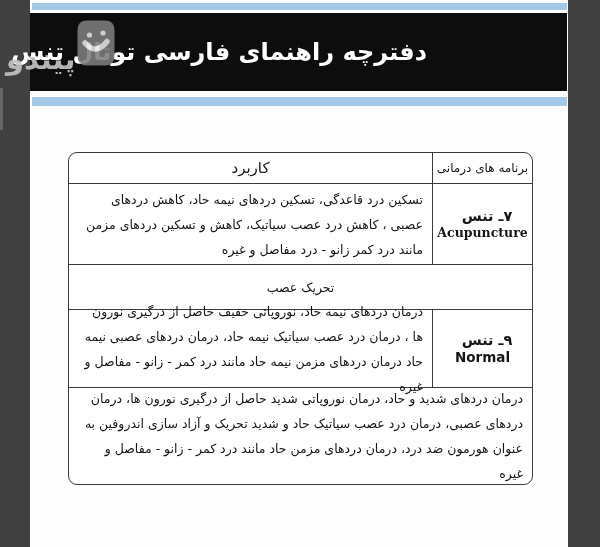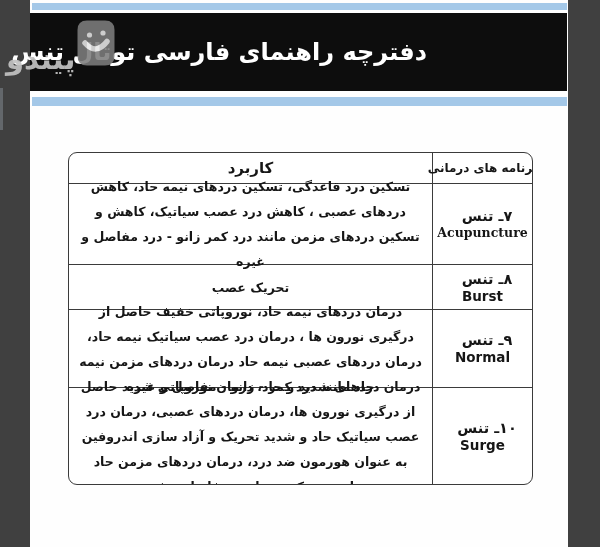--- a/index.html
+++ b/index.html
@@ -41,29 +41,29 @@
     background:#fff; overflow:hidden; color:#161616;
   }
   .trow { display:flex; border-bottom:1.4px solid #3b3b3b; }
   .trow:last-child { border-bottom:none; }
   .cell-prog {
     width:100px; flex:0 0 100px; border-left:1.4px solid #3b3b3b;
     display:flex; flex-direction:column; align-items:center; justify-content:center;
     gap:1px; padding:2px 2px;
   }
   .cell-usage { flex:1; display:flex; align-items:center; justify-content:center; padding:2px 9px; }
-  .usage-text { font-size:12.5px; font-weight:700; line-height:25px; text-align:center; }
+  .usage-text { font-size:12.5px; font-weight:400; line-height:25px; }
 
   .h-row { height:31px; }
   .r7 { height:81px; }
   .r8 { height:45px; }
   .r9 { height:78px; }
   .r10 { height:96px; }
 
-  .col-head { font-weight:700; }
+  .col-head { font-weight:400; }
   .col-head-usage { font-size:15px; }
   .col-head-prog  { font-size:12px; white-space:nowrap; }
 
   .prog-fa { font-size:14.5px; font-weight:700; white-space:nowrap;margin-left:9px; }
   .prog-en { font-size:13.5px; font-weight:700; direction:ltr;
              font-family:"DejaVu Sans", sans-serif; }
   .prog-en.serif { font-family:"DejaVu Serif", serif; font-size:12.5px;text-align:center; }
 </style>
 </head>
 <body>
@@ -106,43 +106,35 @@
       <div class="cell-prog">
         <span class="prog-fa">۷ـ تنس</span>
         <span class="prog-en serif">Acupuncture</span>
       </div>
       <div class="cell-usage">
         <div class="usage-text">تسکین درد قاعدگی، تسکین دردهای نیمه حاد، کاهش دردهای عصبی ، کاهش درد عصب سیاتیک، کاهش و تسکین دردهای مزمن مانند درد کمر زانو - درد مفاصل و غیره</div>
       </div>
     </div>
 
     <div class="trow r8">
-      <div class="cell-prog">
-        <span class="prog-fa">۸ـ تنس</span>
-        <span class="prog-en">Burst</span>
-      </div>
       <div class="cell-usage">
         <div class="usage-text">تحریک عصب</div>
       </div>
     </div>
 
     <div class="trow r9">
       <div class="cell-prog">
         <span class="prog-fa">۹ـ تنس</span>
         <span class="prog-en">Normal</span>
       </div>
       <div class="cell-usage">
         <div class="usage-text">درمان دردهای نیمه حاد، نوروپاتی خفیف حاصل از درگیری نورون ها ، درمان درد عصب سیاتیک نیمه حاد، درمان دردهای عصبی نیمه حاد درمان دردهای مزمن نیمه حاد مانند درد کمر - زانو - مفاصل و غیره</div>
       </div>
     </div>
 
     <div class="trow r10">
-      <div class="cell-prog">
-        <span class="prog-fa">۱۰ـ تنس</span>
-        <span class="prog-en">Surge</span>
-      </div>
       <div class="cell-usage">
         <div class="usage-text">درمان دردهای شدید و حاد، درمان نوروپاتی شدید حاصل از درگیری نورون ها، درمان دردهای عصبی، درمان درد عصب سیاتیک حاد و شدید تحریک و آزاد سازی اندروفین به عنوان هورمون ضد درد، درمان دردهای مزمن حاد مانند درد کمر - زانو - مفاصل و غیره</div>
       </div>
     </div>
 
   </div>
 </div>
 
 </body></html>

